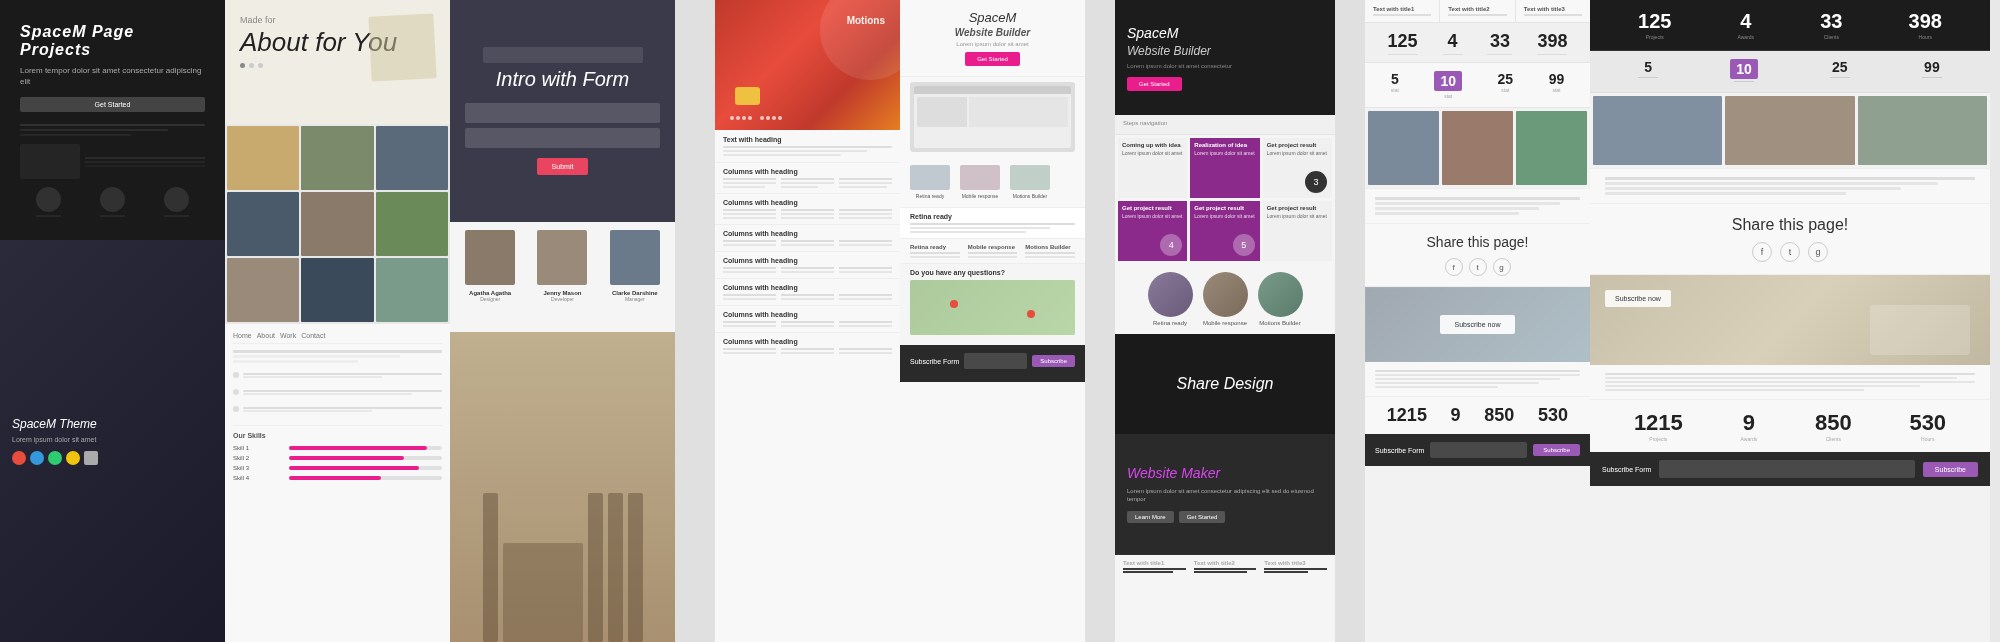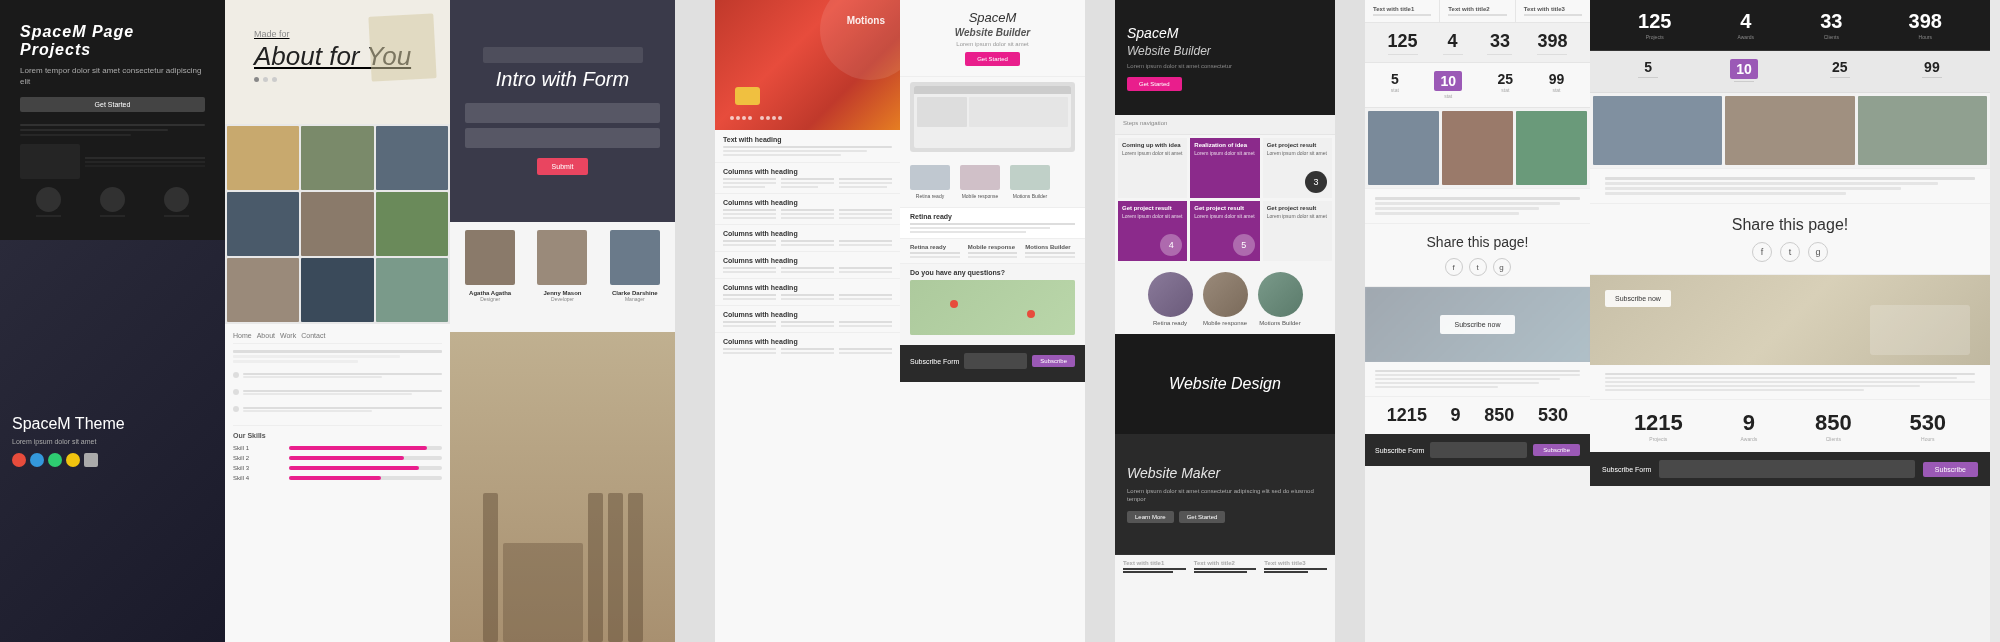--- a/index.html
+++ b/index.html
@@ -129,21 +129,22 @@
     .spacem-theme {
       background: linear-gradient(135deg, #2a2a3a 0%, #1a1a2a 100%);
       height: 100%;
       padding: 12px;
       display: flex;
       flex-direction: column;
       justify-content: center;
     }
     .spacem-theme-title {
       color: #fff;
-      font-size: 16px;
+      font-size: 12px;
+      font-style: italic;
     }
     .spacem-theme-desc {
       color: #aaa;
       font-size: 7px;
       margin-top: 5px;
     }
     .icons-row {
       display: flex;
       gap: 4px;
       margin-top: 8px;
@@ -336,21 +337,21 @@
 
     
     .website-maker {
       background: #2a2a2a;
       height: 120px;
       display: flex;
       flex-direction: column;
       justify-content: center;
       padding: 12px;
     }
-    .wm-title { color: #e5e5e5; font-size: 14px; font-style: italic; margin-bottom: 6px; }
+    .wm-title { color: #d946ef; font-size: 14px; font-style: italic; margin-bottom: 6px; }
     .wm-desc { color: #aaa; font-size: 6px; margin-bottom: 8px; line-height: 1.4; }
     .wm-btns { display: flex; gap: 5px; }
     .wm-btn { background: #555; color: #fff; border: none; padding: 3px 8px; font-size: 6px; border-radius: 2px; }
 
     
     .step-circle {
       position: absolute;
       right: 5px;
       bottom: 5px;
       width: 22px;
@@ -477,21 +478,21 @@
           <div class="icon-circle"></div>
           <div style="width:14px; height:14px; background:#aaa; border-radius:2px;"></div>
         </div>
       </div>
     </div>
   </div>
 
   <div class="col col2">
 
     <div class="preview-card" style="height:124px; background:#f0ede5;">
-      <div style="padding:29px; height:100%; position:relative; overflow:hidden;text-decoration:underline;">
+      <div style="padding:15px; height:100%; position:relative; overflow:hidden;">
         <div style="font-size:9px; color:#888; margin-bottom:4px;">Made for</div>
         <div style="font-size:26px; color:#222; font-weight:300; font-style:italic; line-height:1;">About for You</div>
 
         <div style="position:absolute; right:15px; top:15px; width:65px; height:65px; opacity:0.5;">
           <div style="width:100%; height:100%; background:#d4c9a0; border-radius:2px; transform:rotate(-3deg);"></div>
         </div>
 
         <div style="display:flex; gap:4px; margin-top:8px;">
           <div style="width:5px; height:5px; border-radius:50%; background:#888;"></div>
           <div style="width:5px; height:5px; border-radius:50%; background:#ccc;"></div>
@@ -929,21 +930,21 @@
           <div class="portrait-circle pc2"></div>
           <div style="font-size:6px; color:#555;">Mobile response</div>
         </div>
         <div class="circle-portrait">
           <div class="portrait-circle pc3"></div>
           <div style="font-size:6px; color:#555;">Motions Builder</div>
         </div>
       </div>
 
       <div class="modern-design">
-        <div class="modern-title">Website Design</div>
+        <div class="modern-title">Share Design</div>
       </div>
 
       <div class="website-maker">
         <div class="wm-title">Website Maker</div>
         <div class="wm-desc">Lorem ipsum dolor sit amet consectetur adipiscing elit sed do eiusmod tempor</div>
         <div class="wm-btns">
           <button class="wm-btn">Learn More</button>
           <button class="wm-btn">Get Started</button>
         </div>
       </div>

